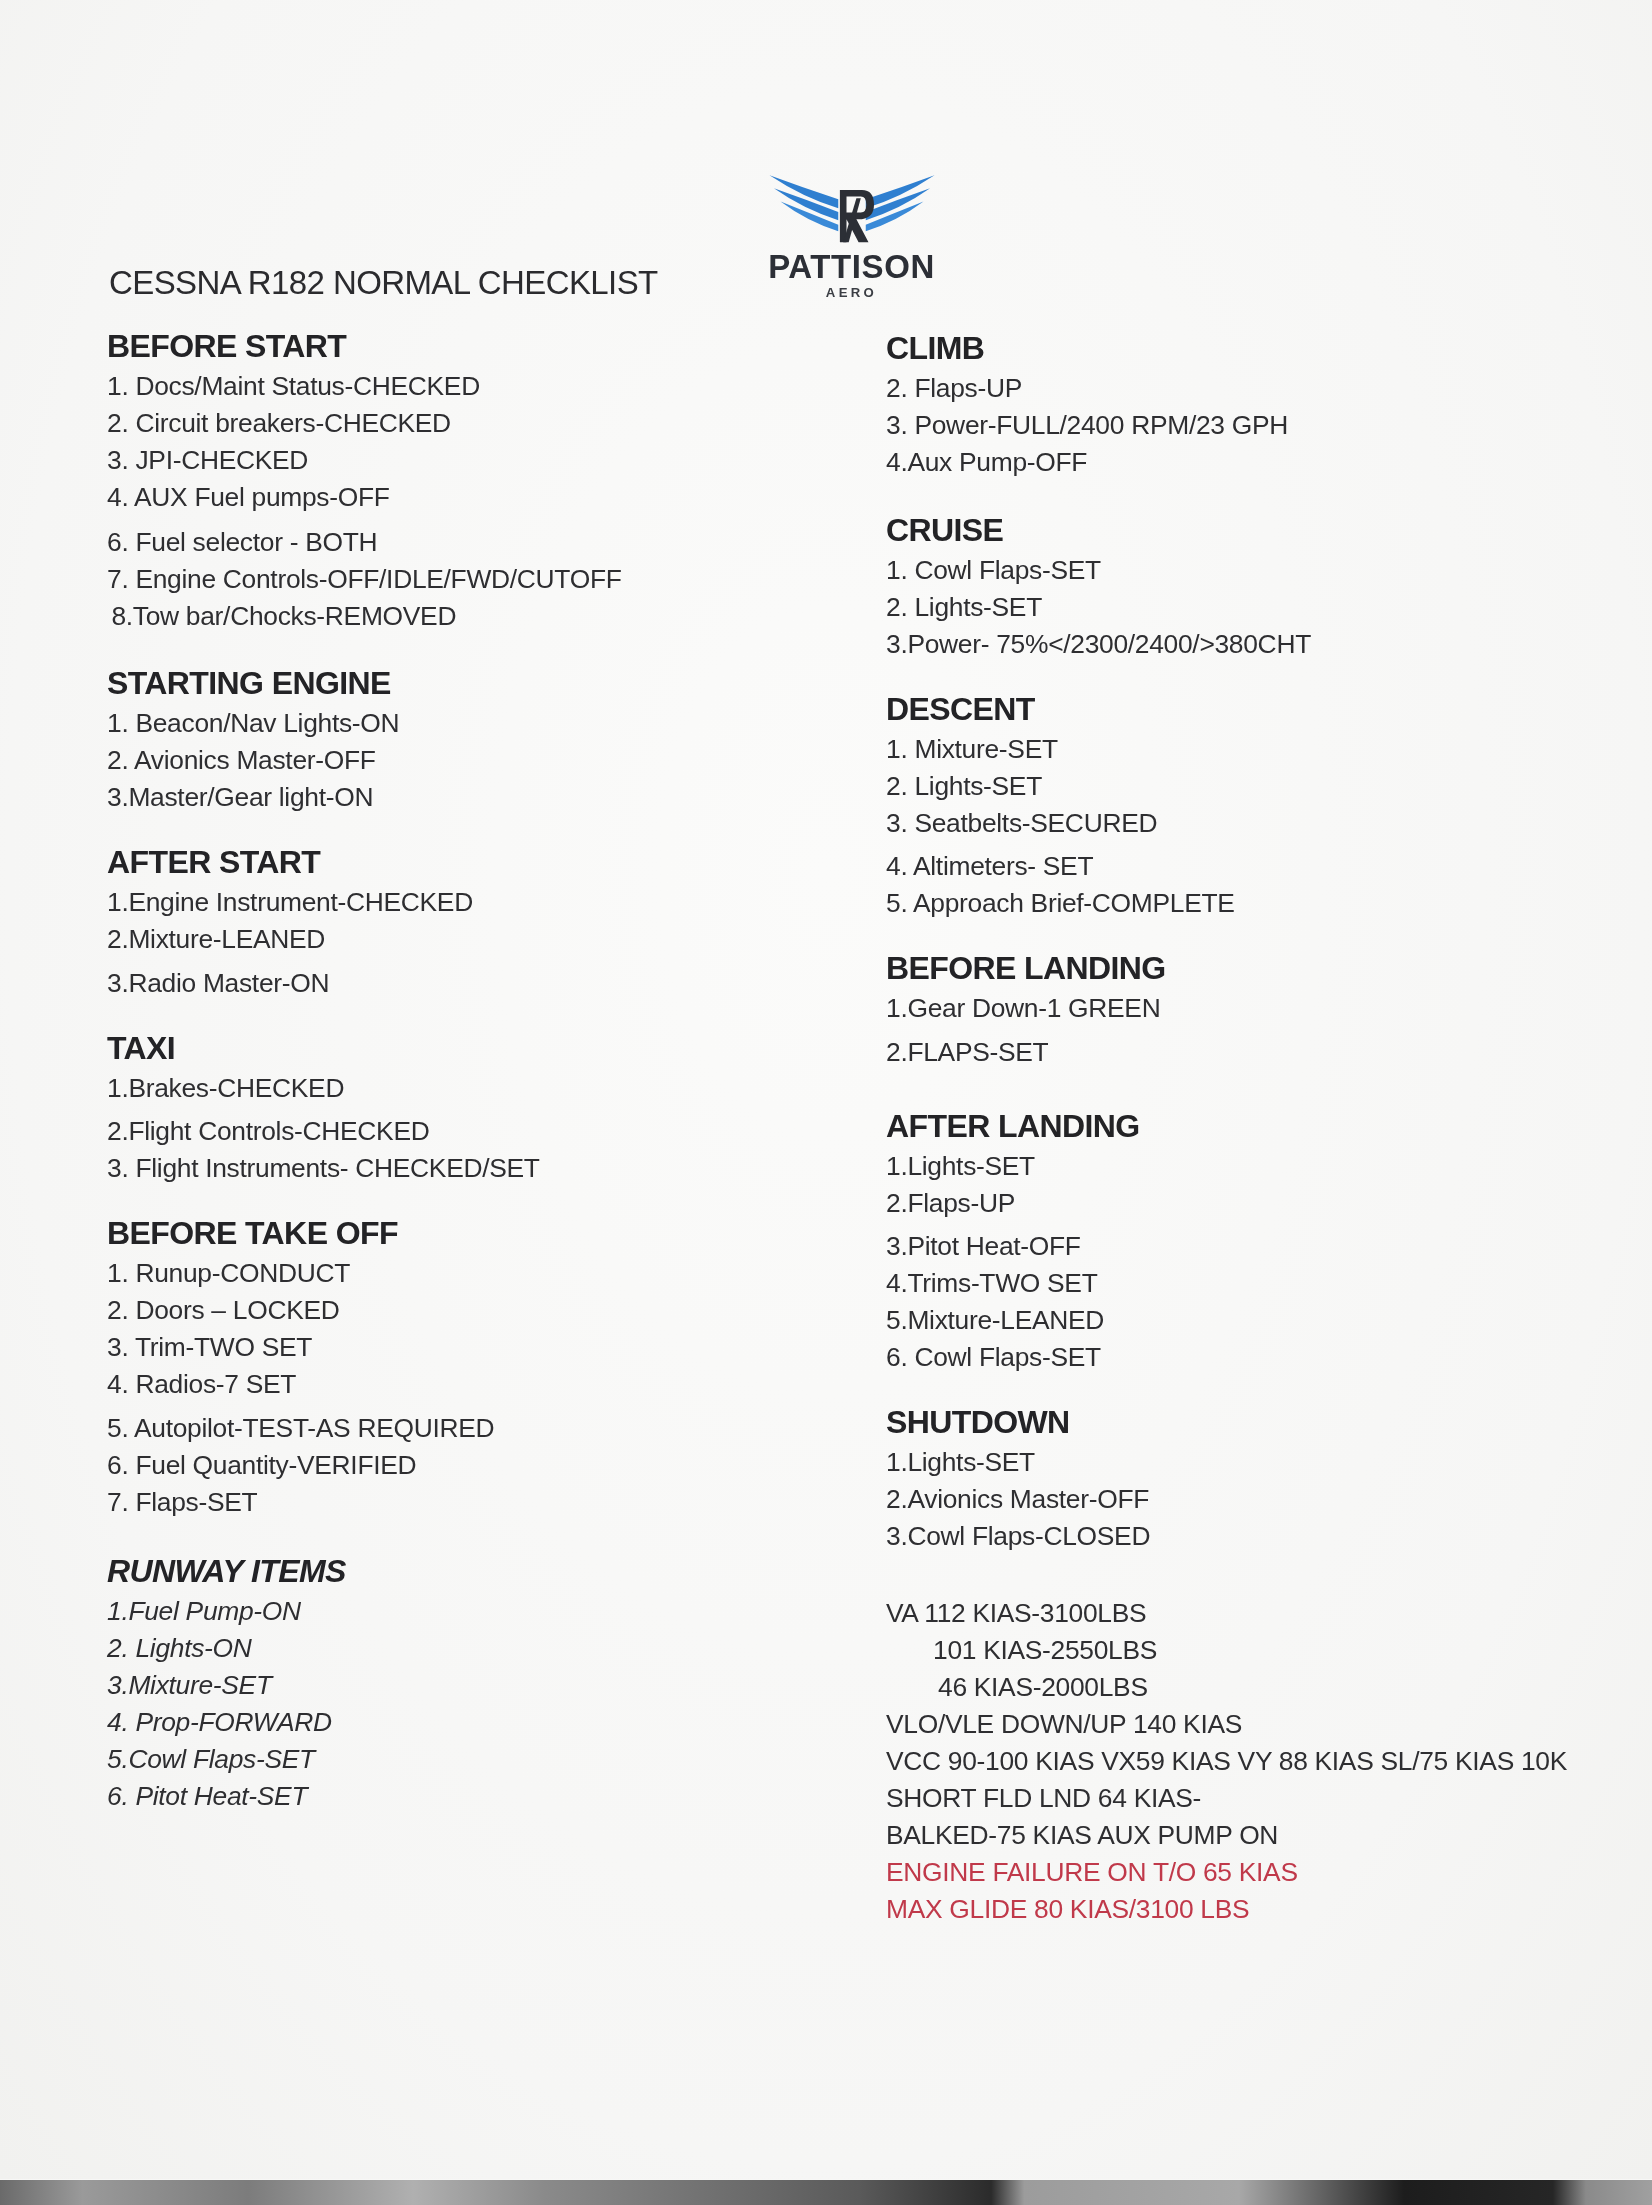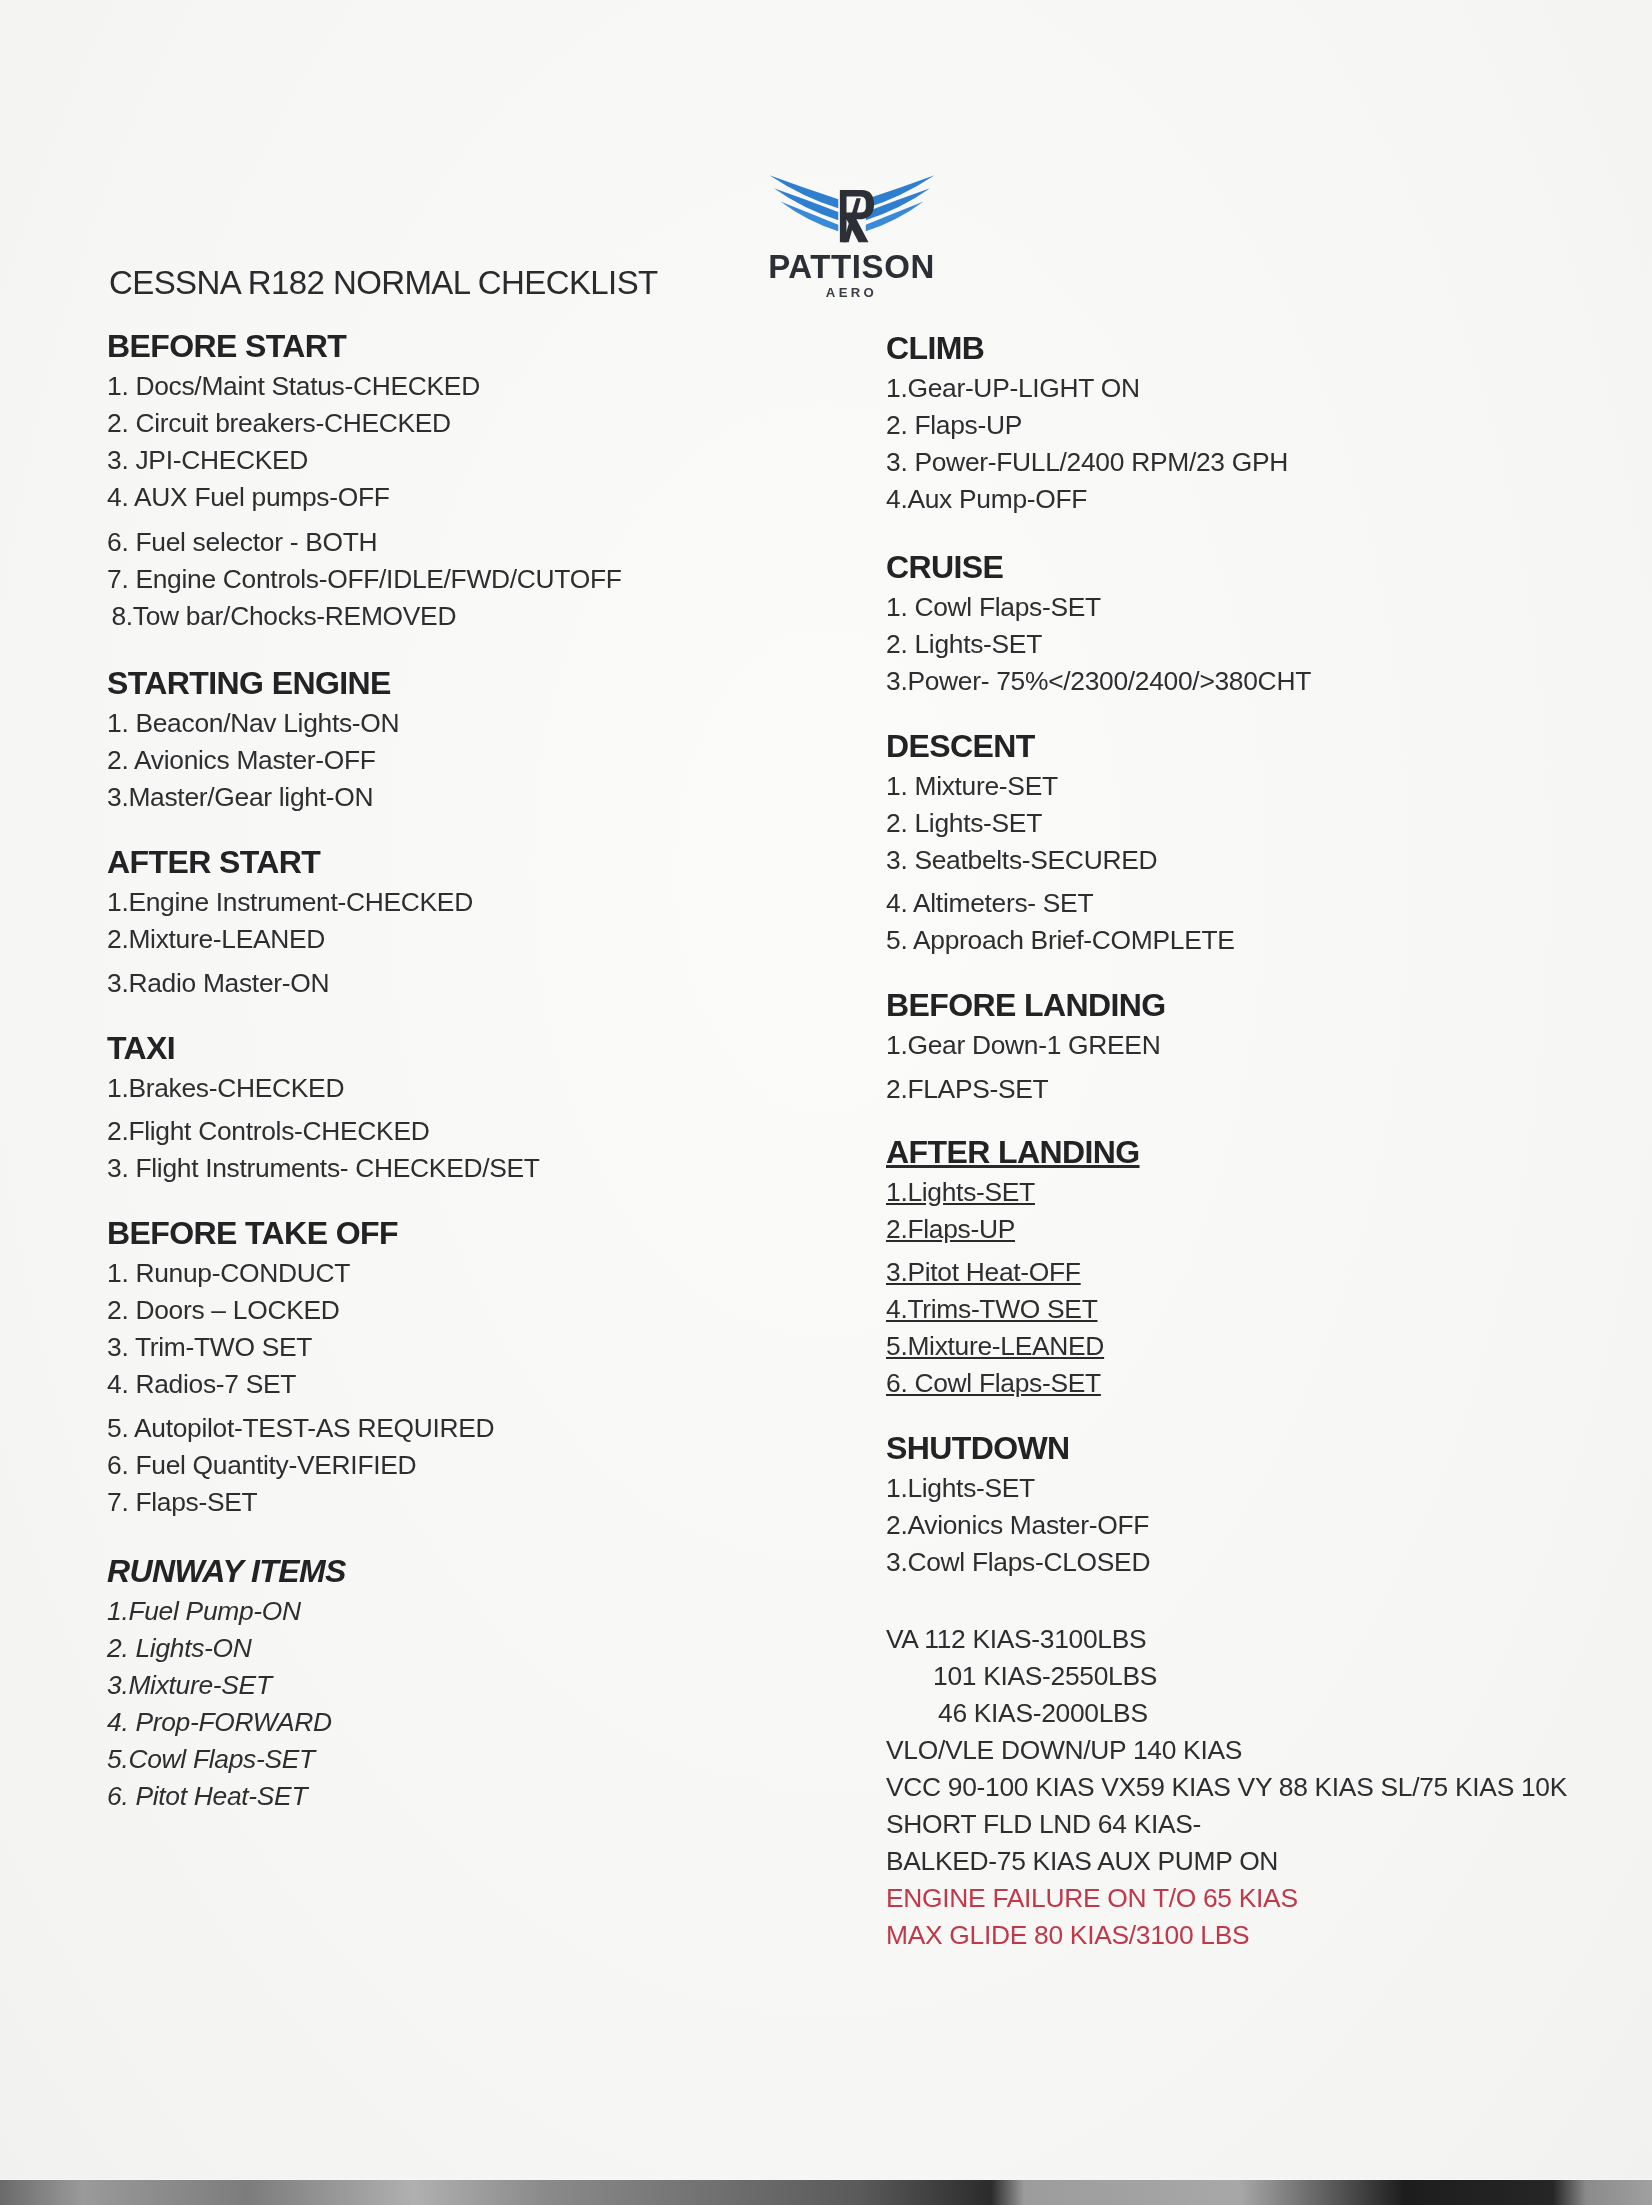--- a/index.html
+++ b/index.html
@@ -173,21 +173,20 @@
       <div class="item">4. Prop-FORWARD</div>
       <div class="item">5.Cowl Flaps-SET</div>
       <div class="item">6. Pitot Heat-SET</div>
     </div>
   </div>
 
   <div class="col col-right">
 
     <div class="section">
       <div class="section-title">CLIMB</div>
-      <div class="item">1.Gear-UP-LIGHT ON</div>
       <div class="item">2. Flaps-UP</div>
       <div class="item">3. Power-FULL/2400 RPM/23 GPH</div>
       <div class="item">4.Aux Pump-OFF</div>
     </div>
 
     <div class="section" style="margin-top:27.5px;">
       <div class="section-title">CRUISE</div>
       <div class="item">1. Cowl Flaps-SET</div>
       <div class="item">2. Lights-SET</div>
       <div class="item">3.Power- 75%&lt;/2300/2400/&gt;380CHT</div>
@@ -201,21 +200,21 @@
       <div class="item" style="margin-top:6.6px;">4. Altimeters- SET</div>
       <div class="item">5. Approach Brief-COMPLETE</div>
     </div>
 
     <div class="section" style="margin-top:25px;">
       <div class="section-title">BEFORE LANDING</div>
       <div class="item">1.Gear Down-1 GREEN</div>
       <div class="item" style="margin-top:6.6px;">2.FLAPS-SET</div>
     </div>
 
-    <div class="section" style="margin-top:23px;text-decoration:underline;">
+    <div class="section" style="margin-top:34px;">
       <div class="section-title">AFTER LANDING</div>
       <div class="item">1.Lights-SET</div>
       <div class="item">2.Flaps-UP</div>
       <div class="item" style="margin-top:6.6px;">3.Pitot Heat-OFF</div>
       <div class="item">4.Trims-TWO SET</div>
       <div class="item">5.Mixture-LEANED</div>
       <div class="item">6. Cowl Flaps-SET</div>
     </div>
 
     <div class="section" style="margin-top:25px;">

